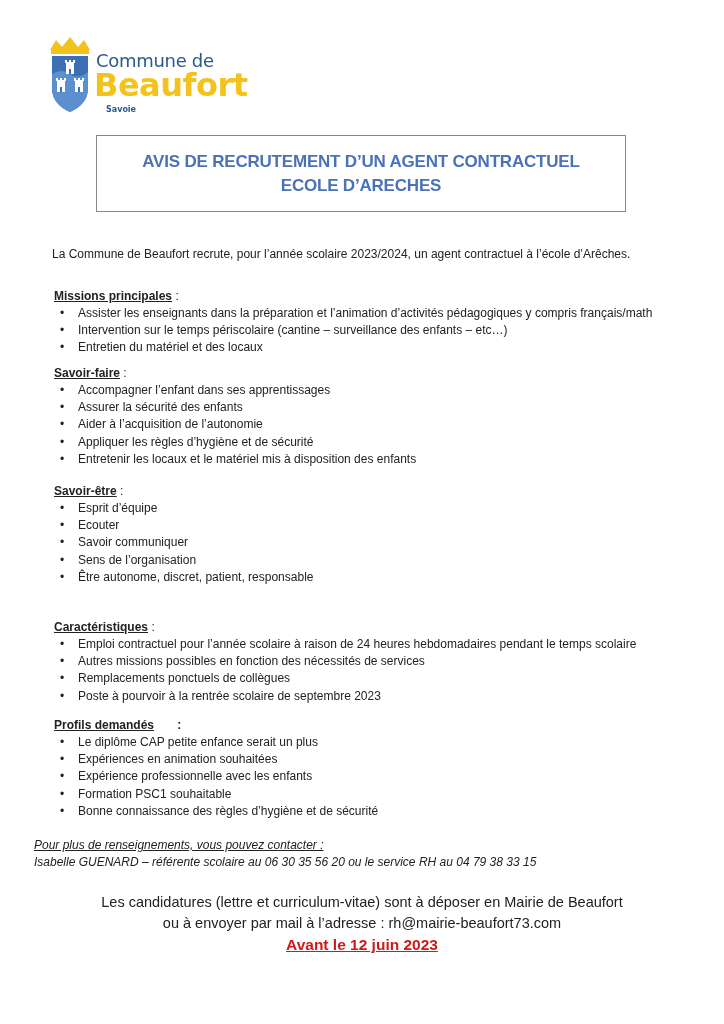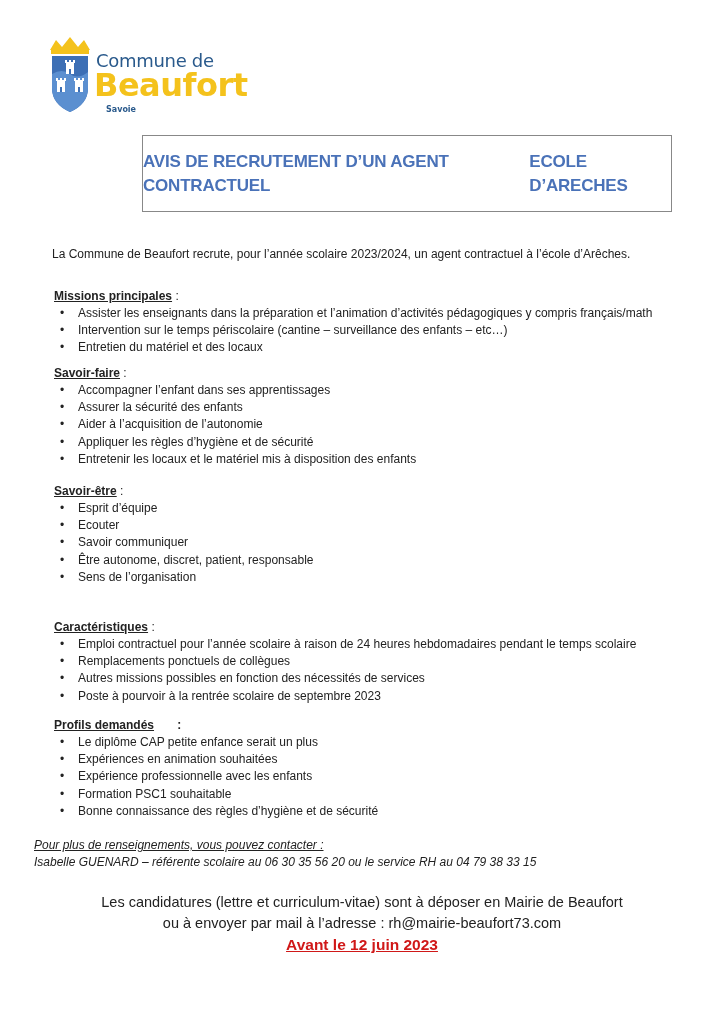--- a/index.html
+++ b/index.html
@@ -18,21 +18,21 @@
       color: #f4c21c; font-family: "DejaVu Sans", sans-serif; letter-spacing: -0.5px;
     }
     .logo .savoie {
       position: absolute; left: 50px; top: 69px; font-size: 8px; font-weight: bold; color: #2a5a8c;
       font-family: "DejaVu Sans", sans-serif;
       padding-left: 8px;
     }
     .title-box {
       position: absolute; left: 96px; top: 135px; width: 530px; height: 77px;
       border: 1px solid #888; box-sizing: border-box;
-      display: flex; flex-direction: row; justify-content: center; align-items: center; margin-left: 46px;
+      display: flex; flex-direction: column; justify-content: center; align-items: center;
     }
     .title-box div {
       color: #4a72b8; font-weight: bold; font-size: 17px; line-height: 24px;
       font-family: "Liberation Sans", sans-serif; letter-spacing: -0.2px;
     }
     .intro { position: absolute; left: 34px; top: 247px; font-size: 12px; margin-left: 18px; }
     .section { position: absolute; left: 34px; font-size: 12px; }
     .section .heading { line-height: 17px; }
     .section .heading .h { font-weight: bold; text-decoration: underline; padding-left: 20px; }
     .section ul { margin: 0; padding: 0; list-style: none; }
@@ -108,31 +108,31 @@
     <li>Entretenir les locaux et le matériel mis à disposition des enfants</li>
   </ul>
 </div>
 
 <div class="section" style="top:483px">
   <div class="heading"><span class="h">Savoir-être</span><span> :</span></div>
   <ul>
     <li>Esprit d’équipe</li>
     <li>Ecouter</li>
     <li>Savoir communiquer</li>
+    <li>Sens de l’organisation</li>
     <li>Être autonome, discret, patient, responsable</li>
-    <li>Sens de l’organisation</li>
   </ul>
 </div>
 
 <div class="section" style="top:619px">
   <div class="heading"><span class="h">Caractéristiques</span><span> :</span></div>
   <ul>
     <li>Emploi contractuel pour l’année scolaire à raison de 24 heures hebdomadaires pendant le temps scolaire</li>
+    <li>Autres missions possibles en fonction des nécessités de services</li>
     <li>Remplacements ponctuels de collègues</li>
-    <li>Autres missions possibles en fonction des nécessités de services</li>
     <li>Poste à pourvoir à la rentrée scolaire de septembre 2023</li>
   </ul>
 </div>
 
 <div class="section" style="top:717px">
   <div class="heading"><span class="h">Profils demandés</span><span class="h" style="text-decoration:none"> :</span></div>
   <ul>
     <li>Le diplôme CAP petite enfance serait un plus</li>
     <li>Expériences en animation souhaitées</li>
     <li>Expérience professionnelle avec les enfants</li>

